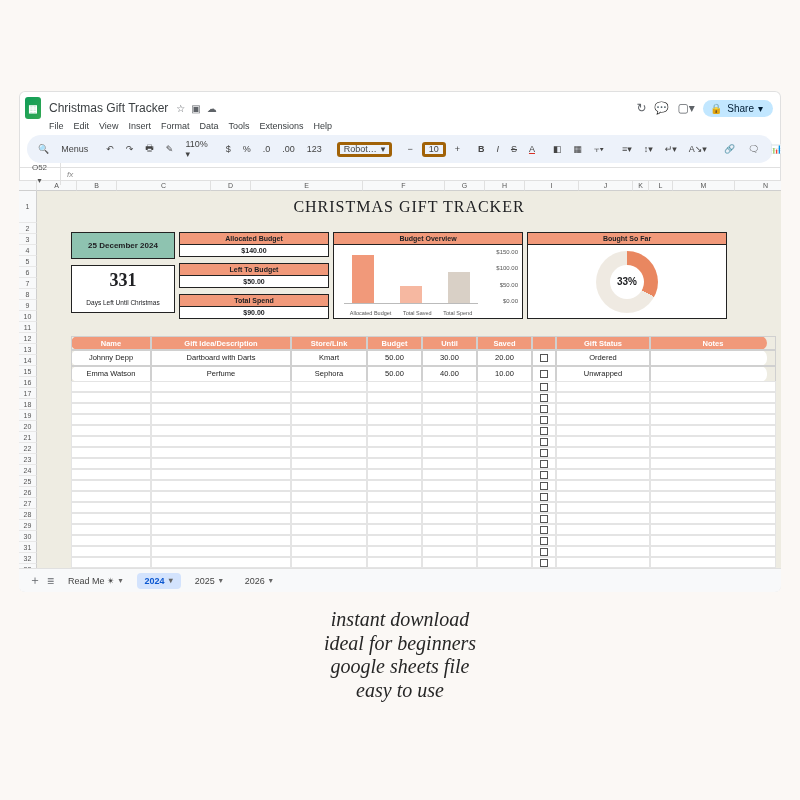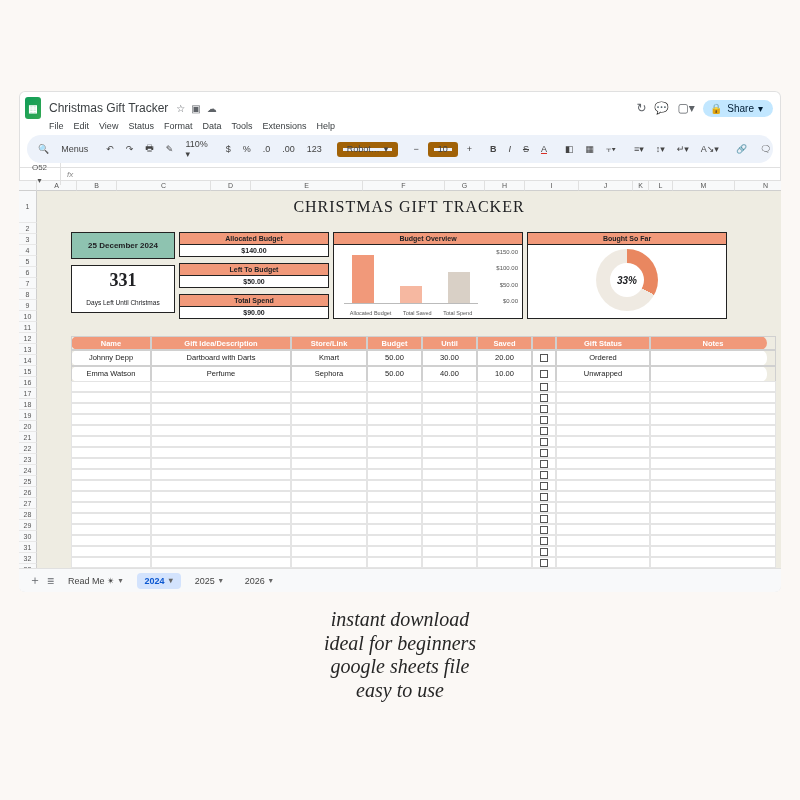--- a/index.html
+++ b/index.html
@@ -51,21 +51,21 @@
   
   .toolbar {
     display:flex; align-items:center; gap:6px;
     background:#edf2fa;
     border-radius:18px;
     margin:0 8px; padding:3px 8px;
     font-size:9px; color:#444;
   }
   .toolbar .btn { padding:1px 3px; color:#444; }
   .toolbar .sep { width:1px;height:14px;background:#c7c7c7; }
-  .toolbar .pill { border:6px solid #a16207;border-radius:3px;padding:0 4px;display:flex;align-items:center;gap:4px;height:15px;}
+  .toolbar .pill { border:3px solid #a16207;border-radius:3px;padding:0 4px;display:flex;align-items:center;gap:4px;height:15px;}
   
   .fx {
     display:flex; align-items:center;
     border-top:1px solid #e0e0e0;border-bottom:1px solid #e0e0e0;
     margin-top:4px; height:14px; font-size:8px; color:#555;
   }
   .fx .namebox{width:42px;border-right:1px solid #e0e0e0;padding:0 4px;display:flex;align-items:center;gap:4px;flex-direction:column;}
   .fx .fxlab{padding:0 6px;font-style:italic;color:#888;}
   .fx .inp{flex:1;}
   
@@ -139,21 +139,21 @@
     position:absolute;left:10px;right:44px;bottom:14px;top:6px;
     display:flex;align-items:flex-end;justify-content:space-around;gap:10px;
     border-bottom:1px solid #bbb;
   }
   .bars .bar{width:22px;}
   .barlabels{
     position:absolute;left:10px;right:44px;bottom:2px;
     display:flex;justify-content:space-around;font-size:5.5px;color:#555;
   }
   
-  .donutwrap{display:flex;align-items:flex-start;justify-content:center;height:100%;font-style:italic;}
+  .donutwrap{display:flex;align-items:center;justify-content:center;height:100%;}
   .donut{
     width:62px;height:62px;border-radius:50%;
     position:relative;
   }
   .donut::after{
     content:"";position:absolute;left:14px;top:14px;width:34px;height:34px;
     background:#fff;border-radius:50%;
   }
   .donut .pct{
     position:absolute;left:0;top:0;width:100%;height:100%;
@@ -234,21 +234,21 @@
         <span>Share</span>
         <span>▾</span>
       </div>
     </div>
   </div>
 
   <div class="menus">
     <span>File</span>
     <span>Edit</span>
     <span>View</span>
-    <span>Status</span>
+    <span>Insert</span>
     <span>Format</span>
     <span>Data</span>
     <span>Tools</span>
     <span>Extensions</span>
     <span>Help</span>
   </div>
 
   <div class="toolbar">
     <span class="btn">🔍</span>
     <span class="btn">Menus</span>

